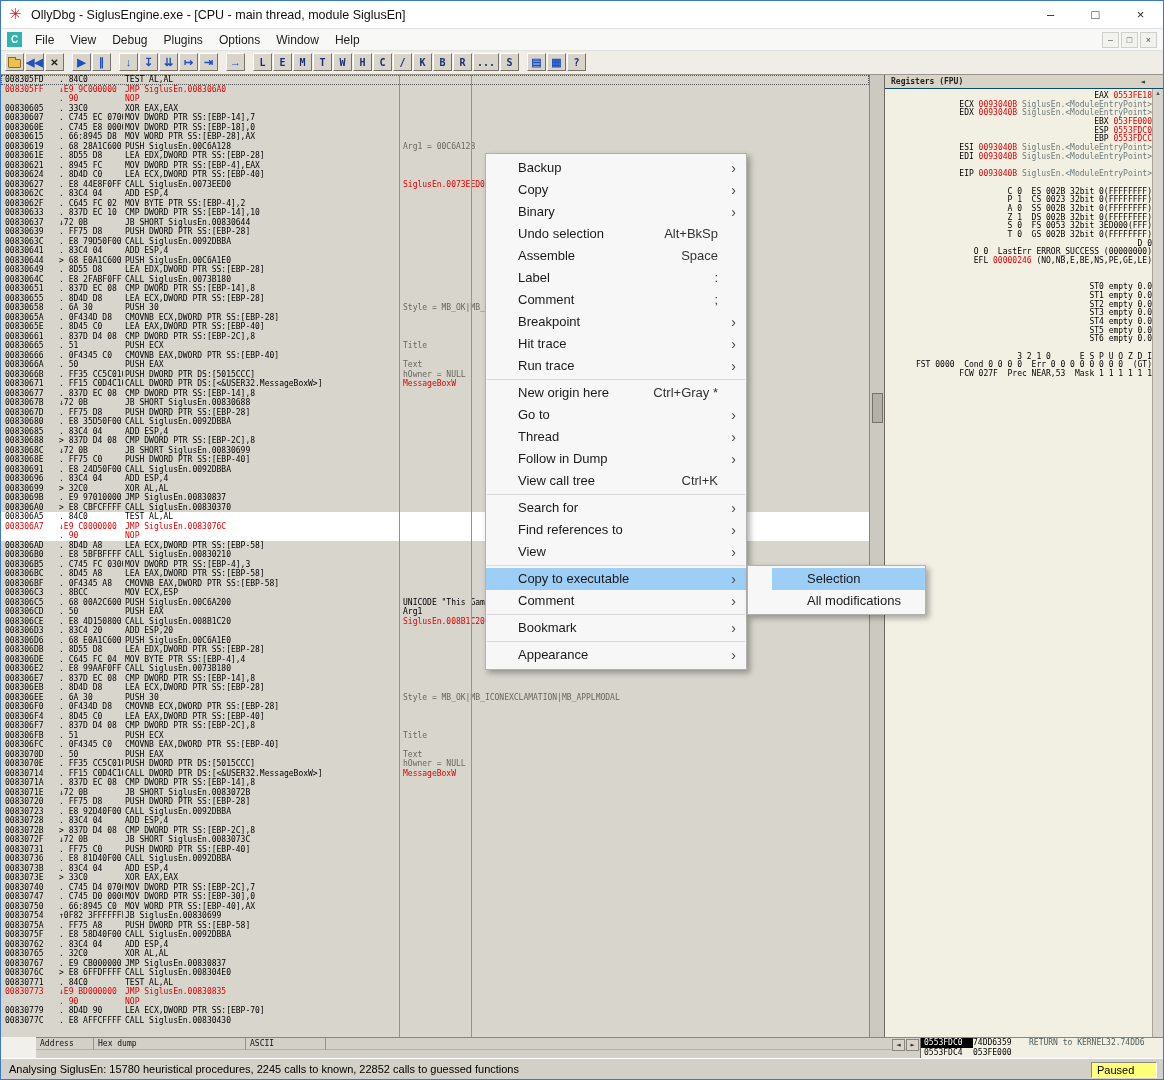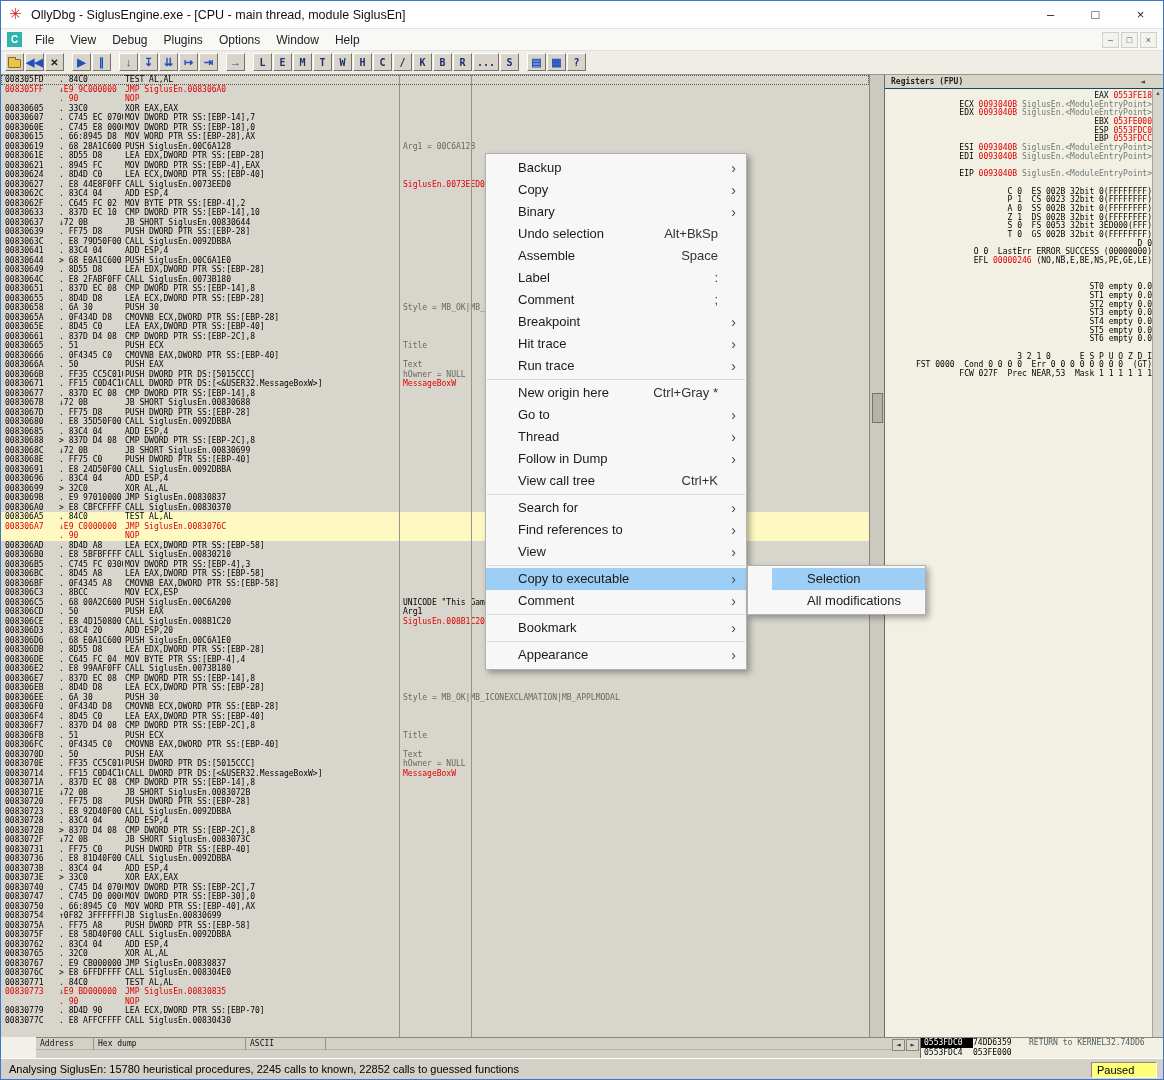--- a/index.html
+++ b/index.html
@@ -37,21 +37,21 @@
   .main{position:absolute;left:0;top:74px;width:100%;height:962px;background:#d7d5cc;}
   .listing{position:absolute;left:0;top:0;width:868px;height:100%;overflow:hidden;background:#d7d5cc;
     font-family:"DejaVu Sans Mono",monospace;font-size:8px;color:#000;}
   .drow{position:relative;height:9.5px;line-height:9.5px;white-space:pre;}
   .drow span{position:absolute;top:0;overflow:hidden;white-space:pre;}
   .c-addr{left:4px;width:52px;}
   .c-bytes{left:58px;width:64px;}
   .c-instr{left:124px;width:273px;}
   .c-comm{left:402px;width:460px;}
   .red{color:#e00000;}
-  .sel{background:#fef9c3;}
+  .sel{background:#ffffff;}
   .cur{outline:1px dotted #555;outline-offset:-1px;}
   .cgray{color:#686860;}
   .credf{color:#e00000;}
   .colline{position:absolute;top:0;bottom:0;width:1px;background:#95938a;}
   .cl1{left:398px;}.cl2{left:470px;}
   .vscroll{position:absolute;left:868px;top:0;bottom:0;width:15px;background:#ccc9c0;border-left:1px solid #8a8780;}
   .vthumb{position:absolute;left:2px;top:318px;width:11px;height:30px;background:#b4b1a8;border:1px solid #77736a;}
   
   .registers{position:absolute;left:883px;top:0;right:0;bottom:0;background:#f2efe3;border-left:1px solid #6e6a62;}
   .reg-header{position:relative;height:14px;background:#d8d4c8;border-bottom:1px solid #0c4a6e;

